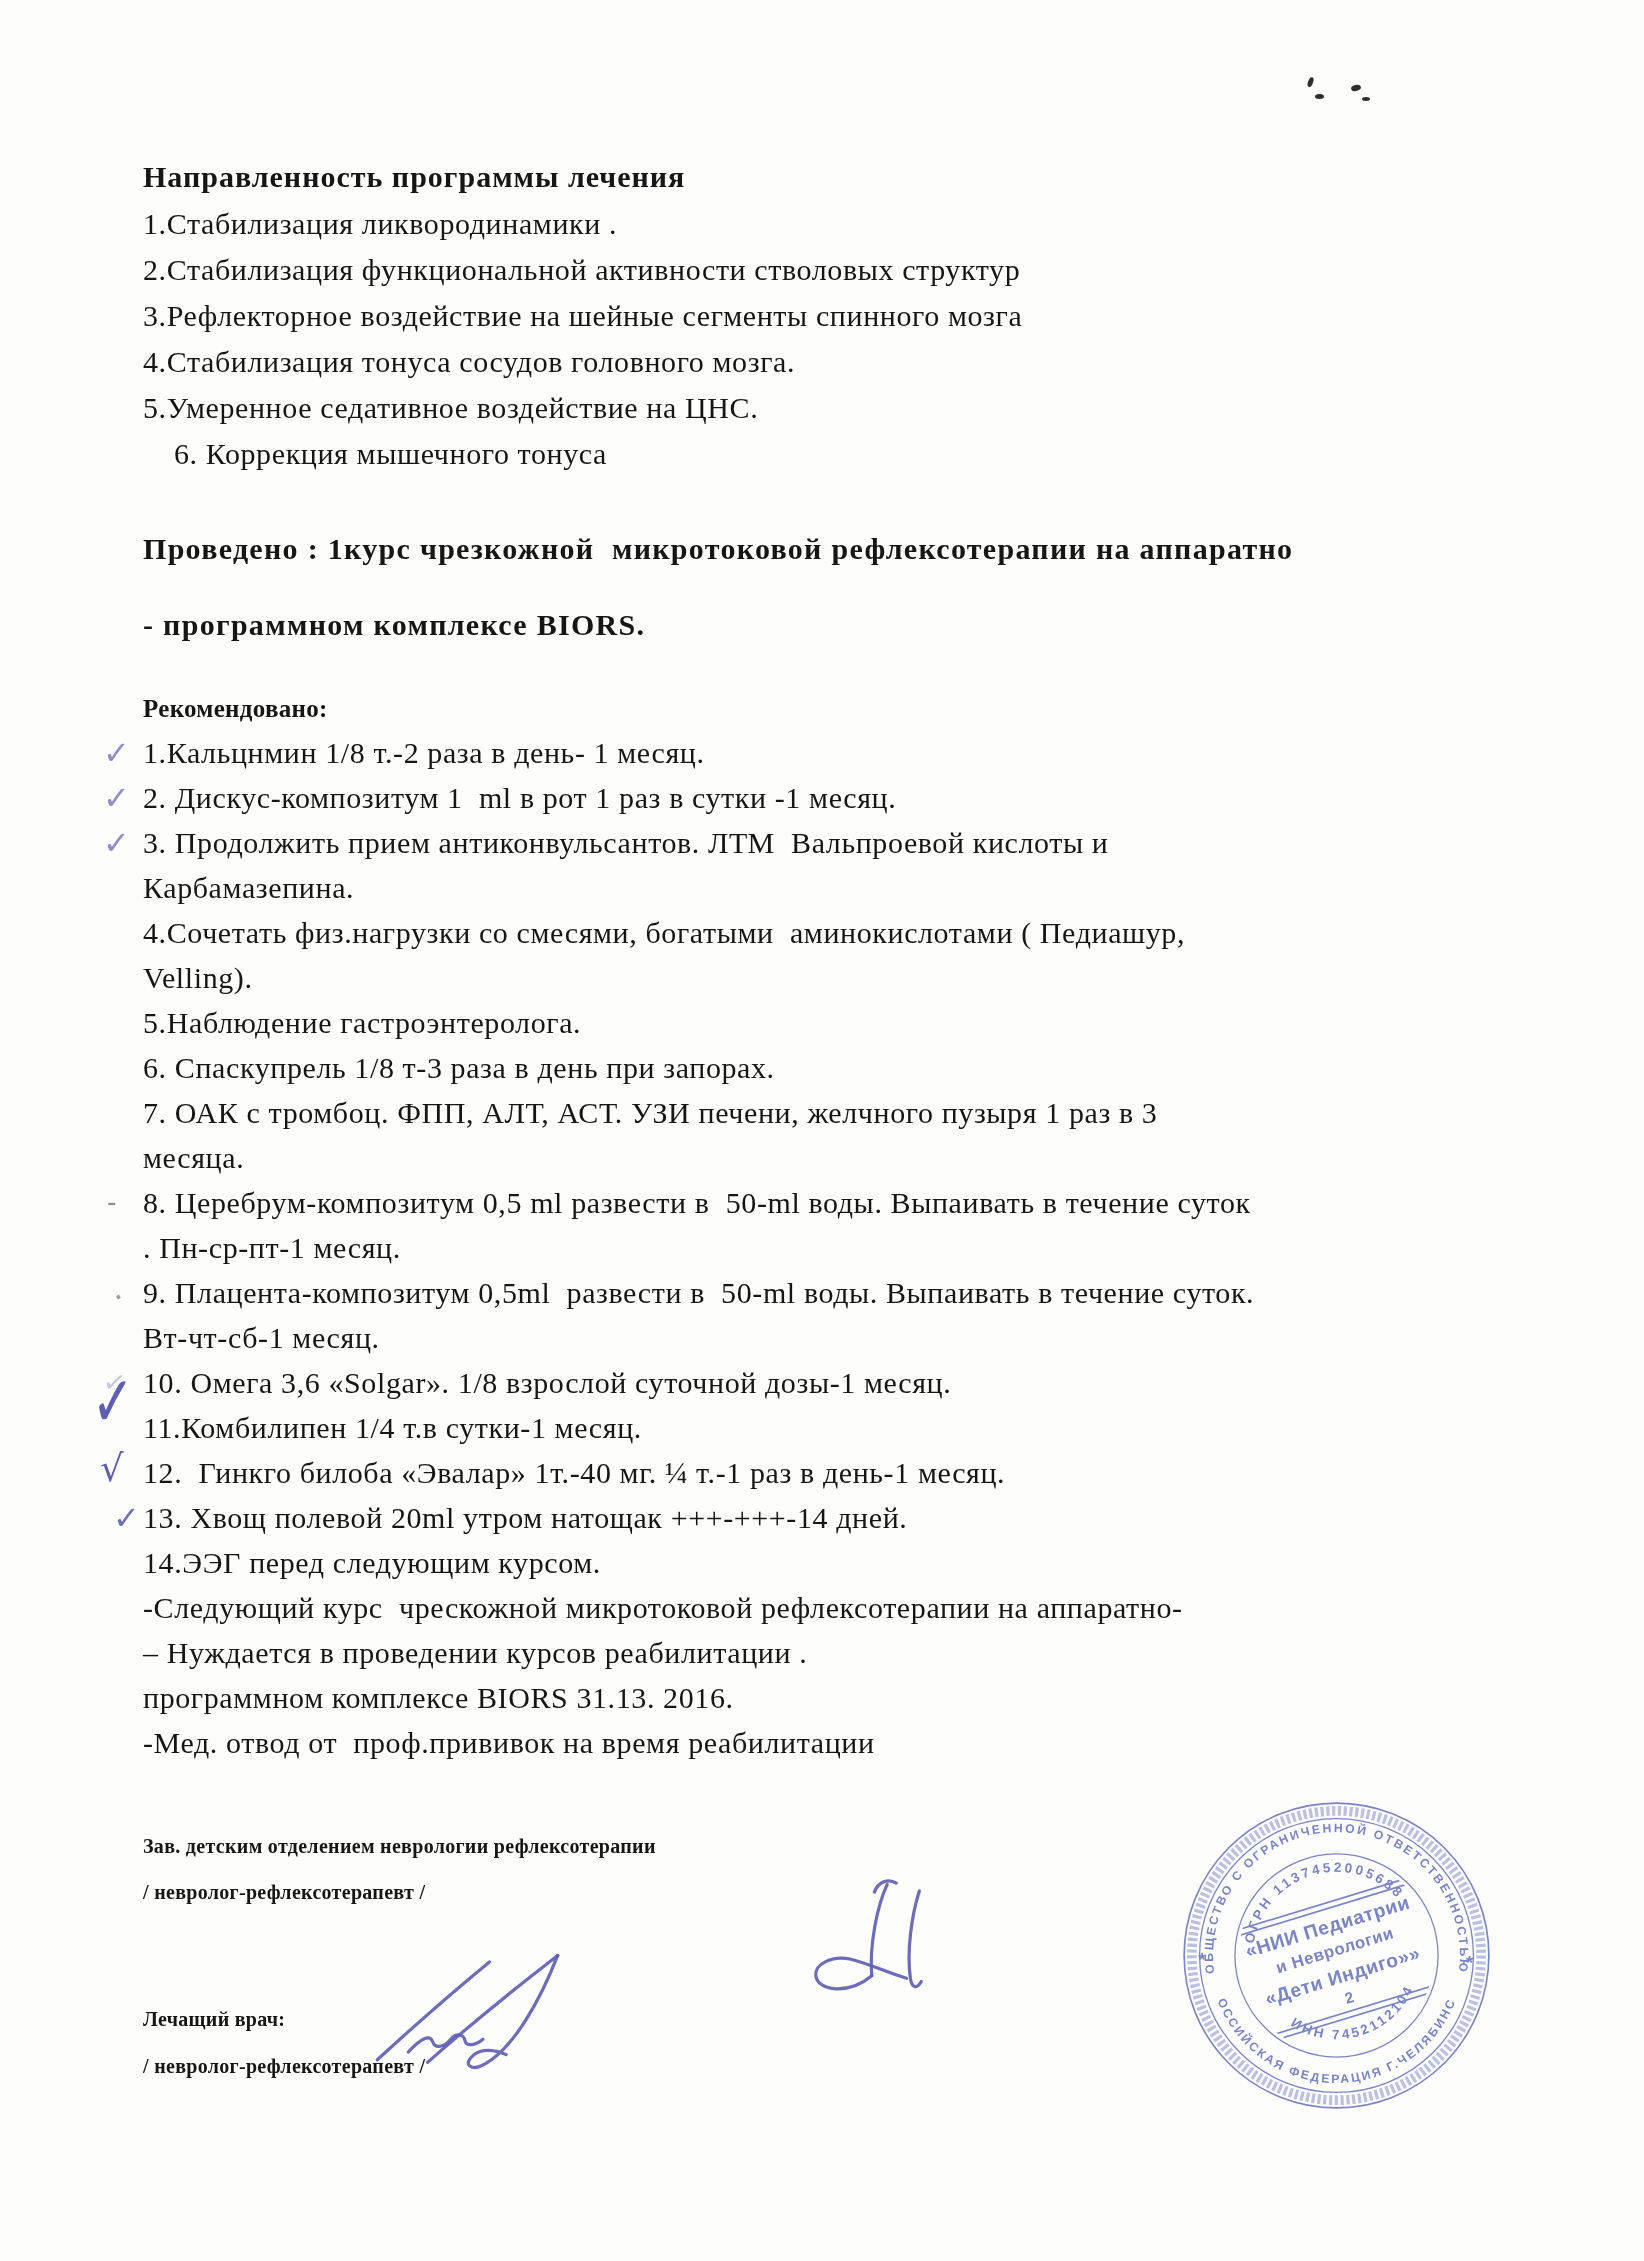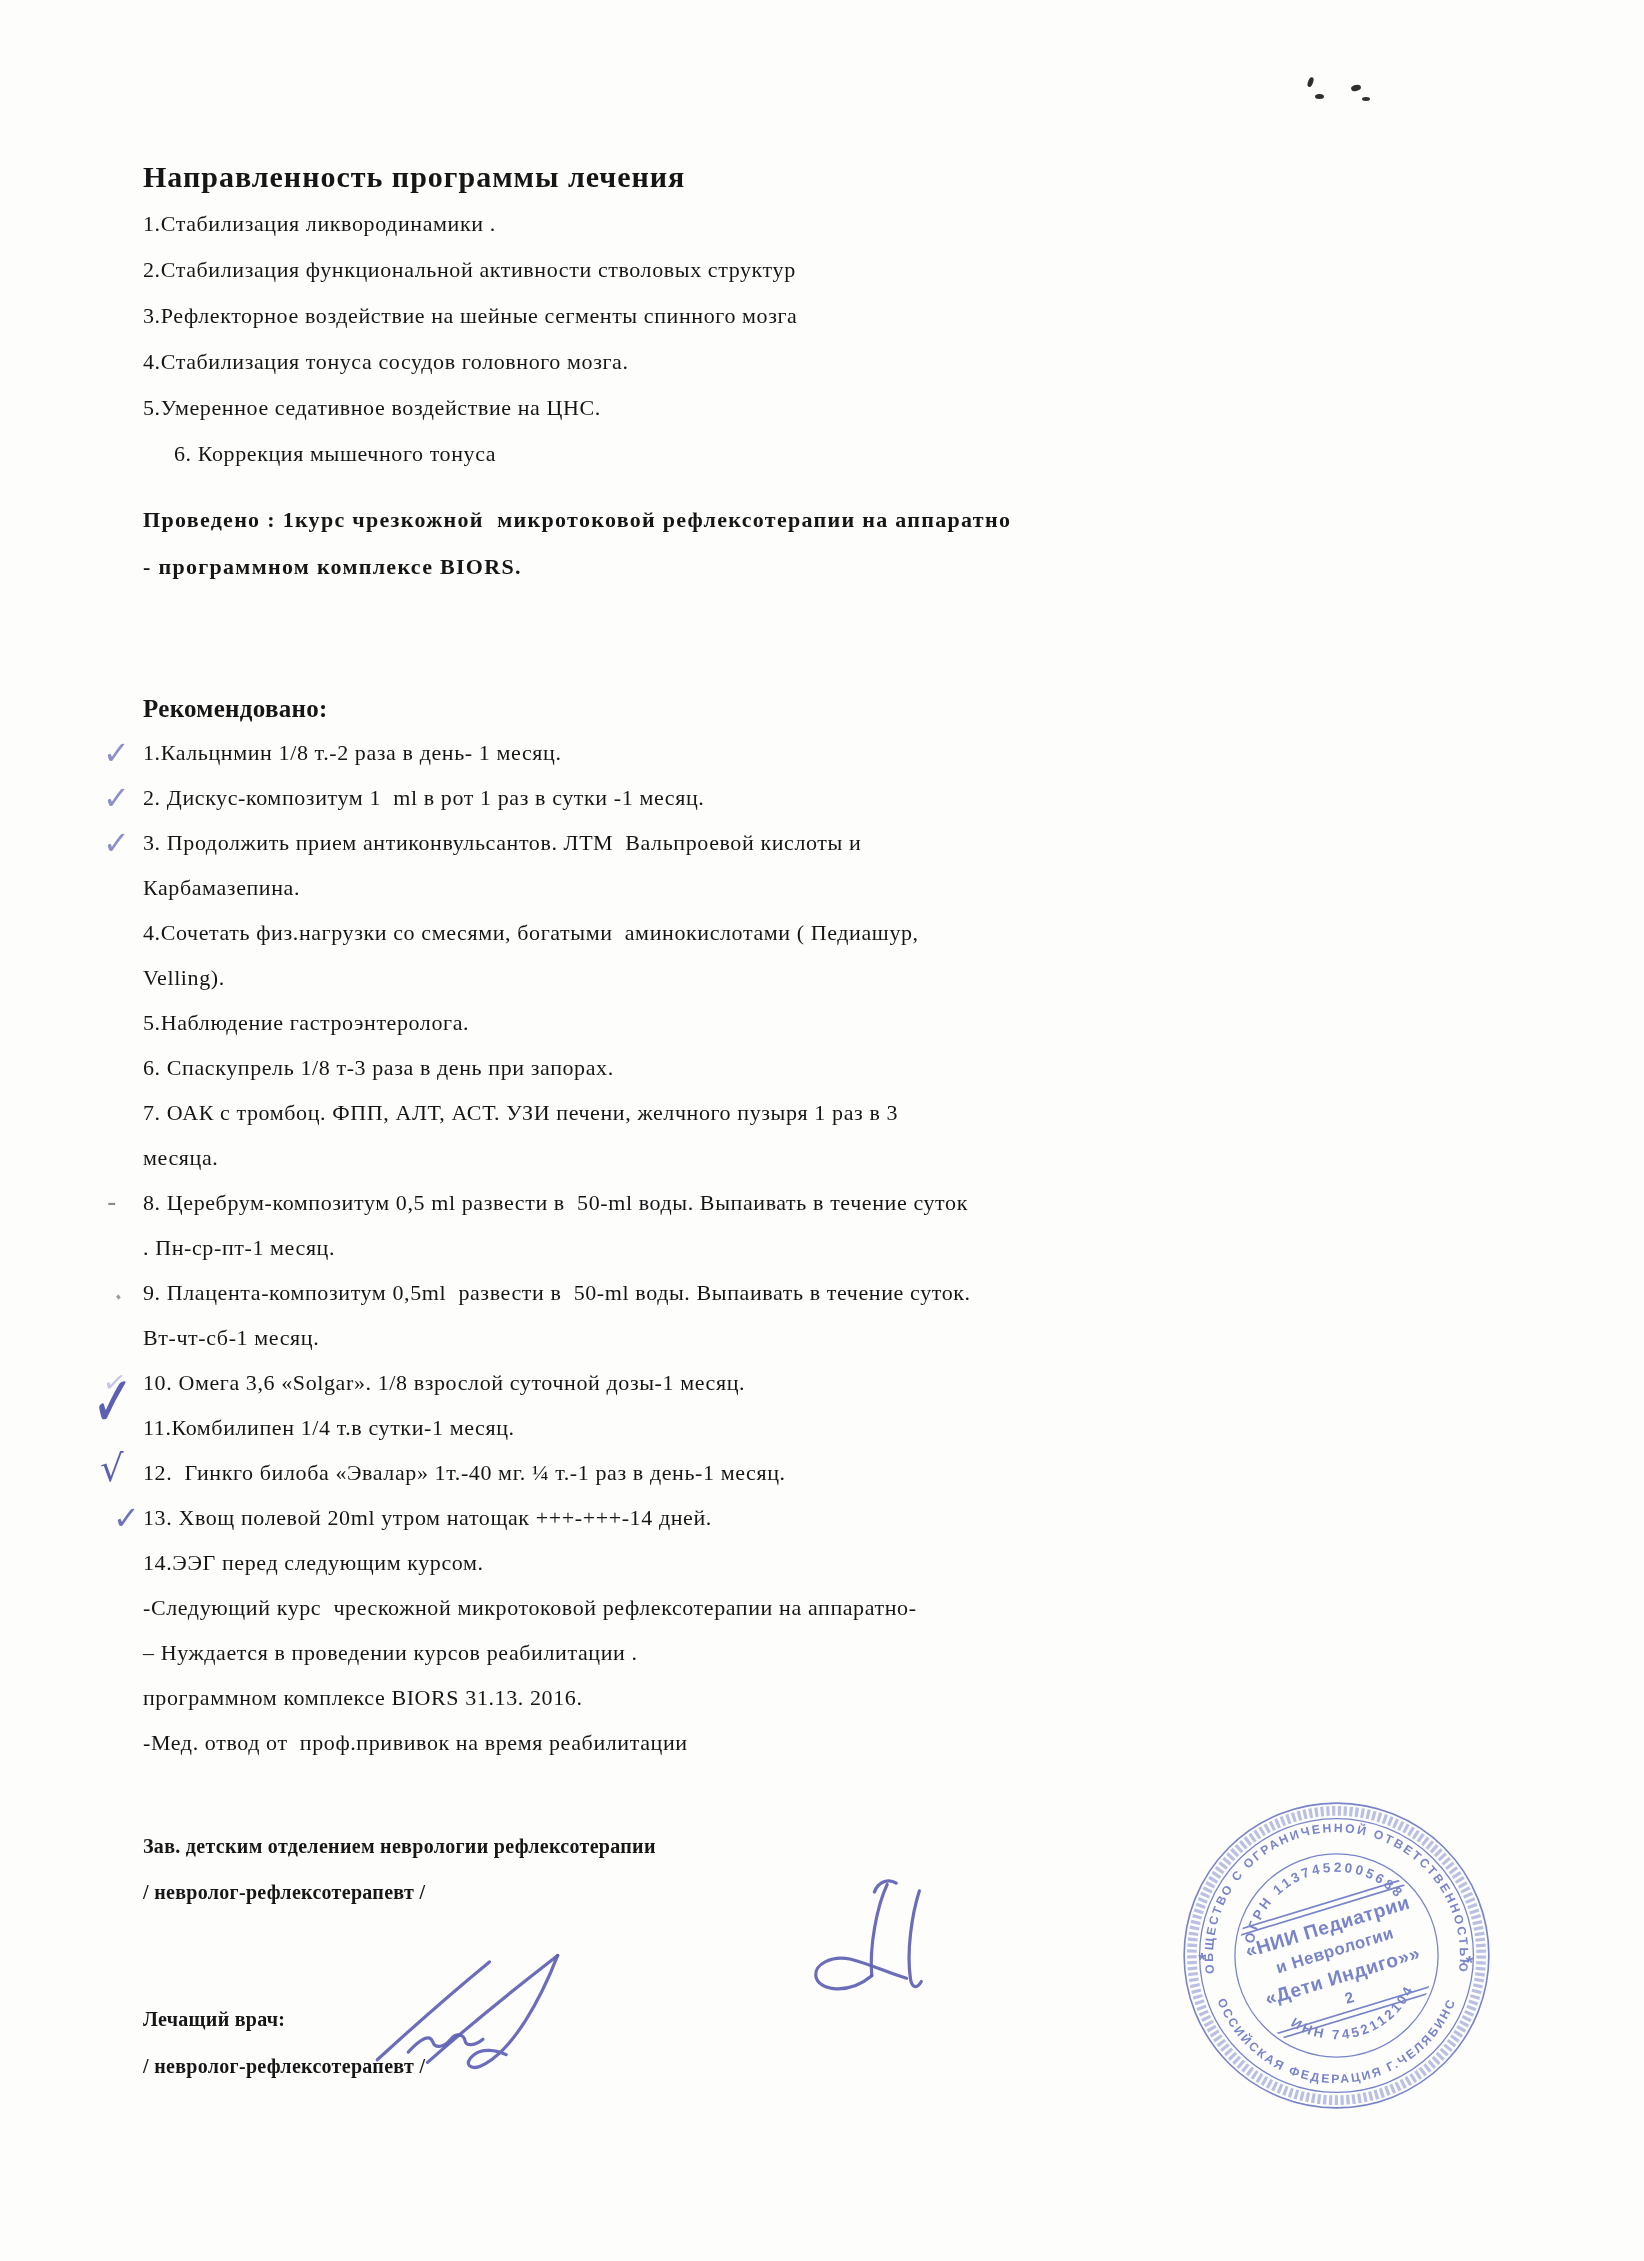--- a/index.html
+++ b/index.html
@@ -4,22 +4,22 @@
 <title>Scanned medical report</title>
 <style>
   html,body{margin:0;padding:0;background:#d9d9d9;}
   .page{
     position:relative;width:1644px;height:2261px;background:#fdfdfc;
     font-family:"Liberation Serif","DejaVu Serif",serif;color:#161616;
     overflow:hidden;
     padding-left:9px;
   }
   section{position:absolute;left:143px;}
-  .line{white-space:pre;line-height:45px;font-size:22px;letter-spacing:0.6px;}
-  .bold{font-weight:bold;}
+  .line{white-space:pre;line-height:45px;font-size:30px;letter-spacing:0.6px;}
+  .bold{font-weight:bold;margin-top:29px;}
 
   .sec-program{top:152px;}
   .program-title{font-size:30px;font-weight:bold;line-height:49px;letter-spacing:1px;white-space:pre;}
   .sec-program .line{line-height:46px;}
   .indent1{padding-left:31px;}
 
   .sec-conducted{top:496px;}
   .sec-conducted .line{line-height:47px;letter-spacing:1.3px;}
 
   .sec-recommend{top:687px;}

